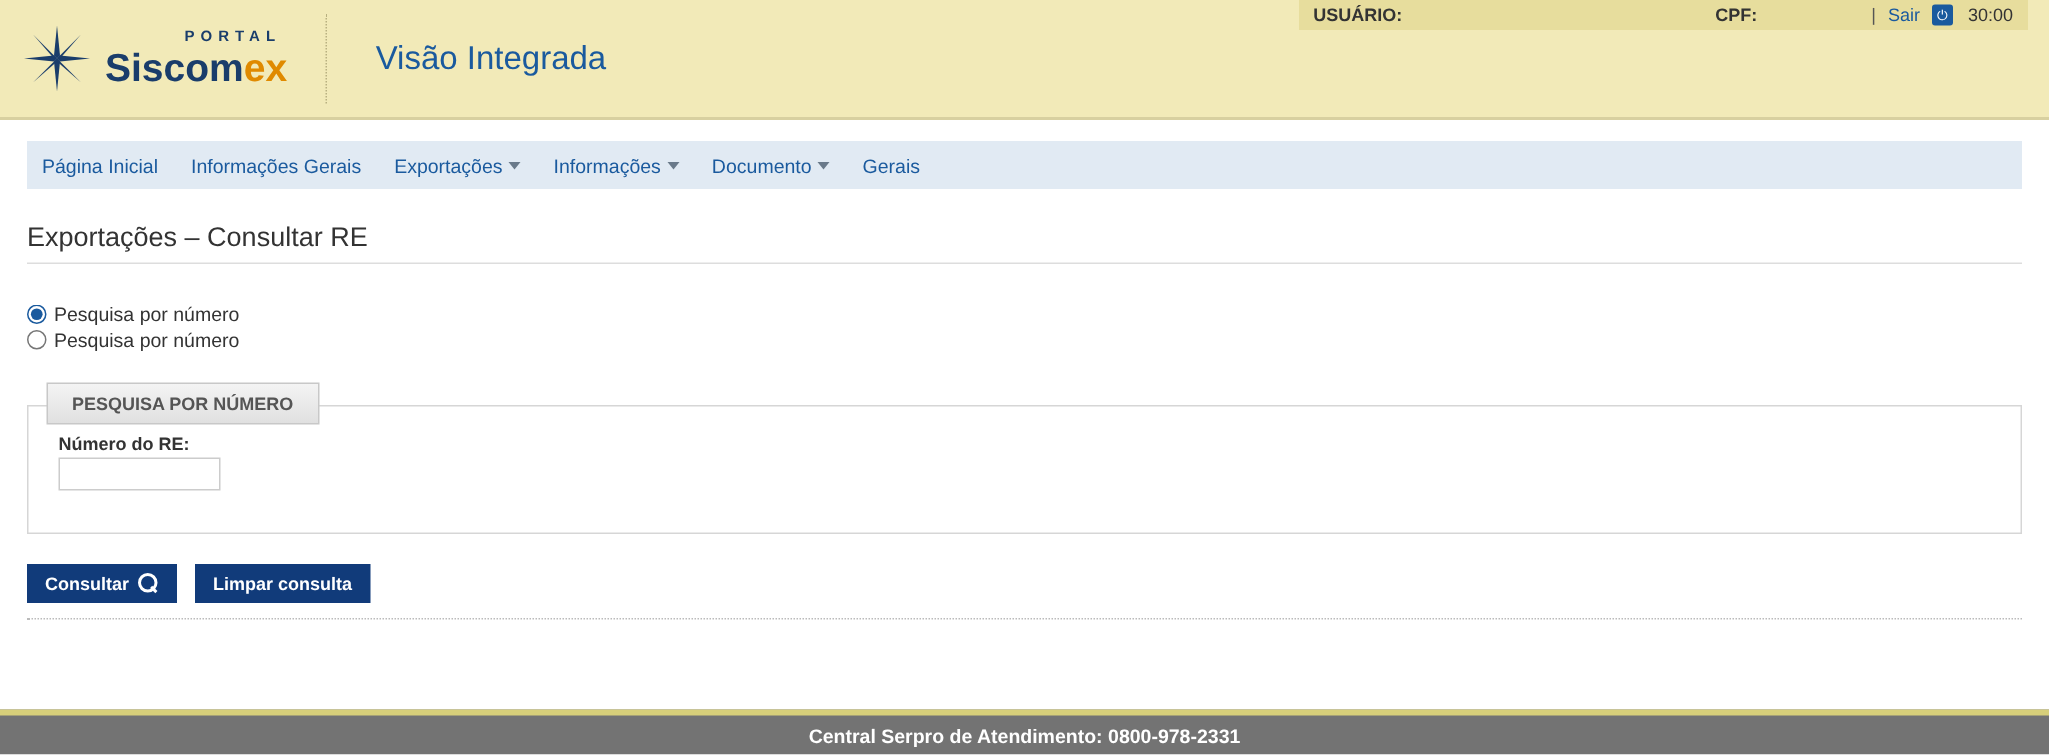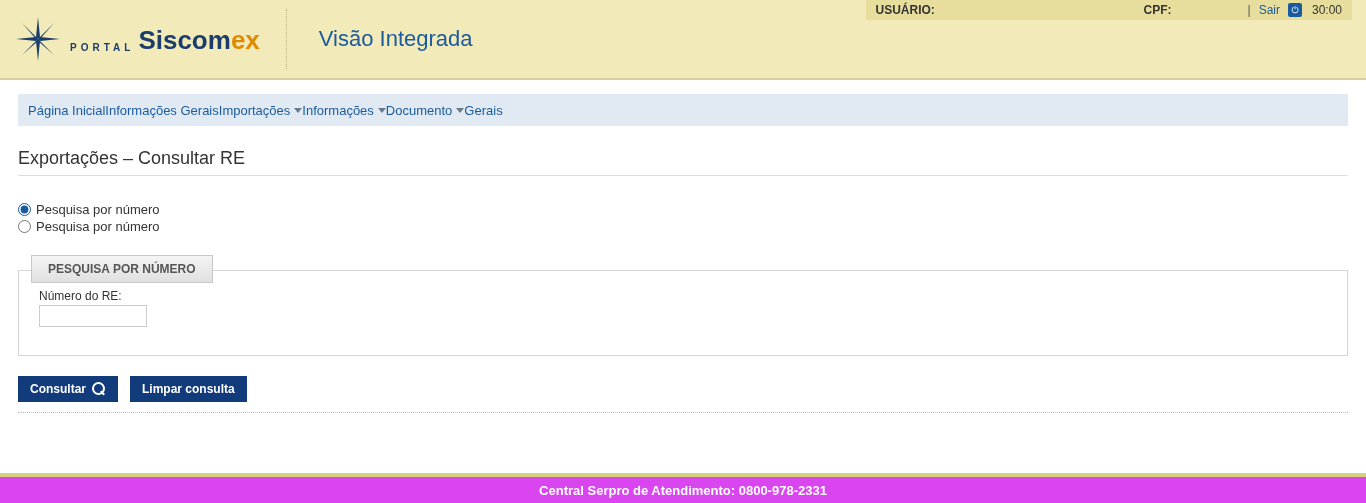--- a/index.html
+++ b/index.html
@@ -26,21 +26,21 @@
   }
   .logo-wrap {
     display:flex;
     align-items:center;
     gap:8px;
     padding-right:26px;
     border-right:1px dotted #b8b080;
     height:60px;
   }
   .star-icon svg { display:block; }
-  .logo-text { display:flex; flex-direction:row; line-height:1; }
+  .logo-text { display:flex; flex-direction:column; line-height:1; }
   .logo-portal {
     font-size:10px;
     letter-spacing:4px;
     color:#1a3d6b;
     font-weight:bold;
     align-self:flex-end;
     padding-right:4px;
   }
   .logo-siscomex {
     font-size:26px;
@@ -86,20 +86,21 @@
   .timer { color:#333; margin-left:2px; }
 
   
   .content-shell { padding:14px 18px 0; }
   .nav {
     background:#e1eaf3;
     height:32px;
     display:flex;
     align-items:center;
     padding:0 10px;
+    gap:22px;
     font-size:13px;
   }
   .nav-item {
     color:#1a5a9e;
     cursor:pointer;
     display:flex;
     align-items:center;
     gap:4px;
   }
   .caret-down {
@@ -142,21 +143,21 @@
     background:linear-gradient(#f4f4f4,#e0e0e0);
     border:1px solid #c8c8c8;
     padding:6px 16px;
     font-size:12px;
     font-weight:bold;
     color:#555;
   }
   .field-label2 {
     display:block;
     font-size:12px;
-    font-weight:normal;
+    font-weight:bold;
     color:#333;
     margin-bottom:2px;
   }
   .text-input {
     width:108px;
     height:22px;
     border:1px solid #ccc;
     padding:2px 4px;
     font-size:13px;
   }
@@ -203,21 +204,21 @@
     margin-top:10px;
   }
 
   
   .footer {
     position:absolute;
     left:0; right:0;
     bottom:0;
     height:30px;
     border-top:4px solid #d7cf7a;
-    background:#d946ef;
+    background:#737373;
     color:#fff;
     font-size:13px;
     font-weight:bold;
     display:flex;
     align-items:center;
     justify-content:center;
   }
 </style>
 </head>
 <body>
@@ -266,21 +267,21 @@
 <div class="content-shell">
 
   <div class="nav">
     <span class="nav-item">
       <span>Página Inicial</span>
     </span>
     <span class="nav-item">
       <span>Informações Gerais</span>
     </span>
     <span class="nav-item">
-      <span>Importações</span>
+      <span>Exportações</span>
       <span class="caret-down"></span>
     </span>
     <span class="nav-item">
       <span>Informações</span>
       <span class="caret-down"></span>
     </span>
     <span class="nav-item">
       <span>Documento</span>
       <span class="caret-down"></span>
     </span>

